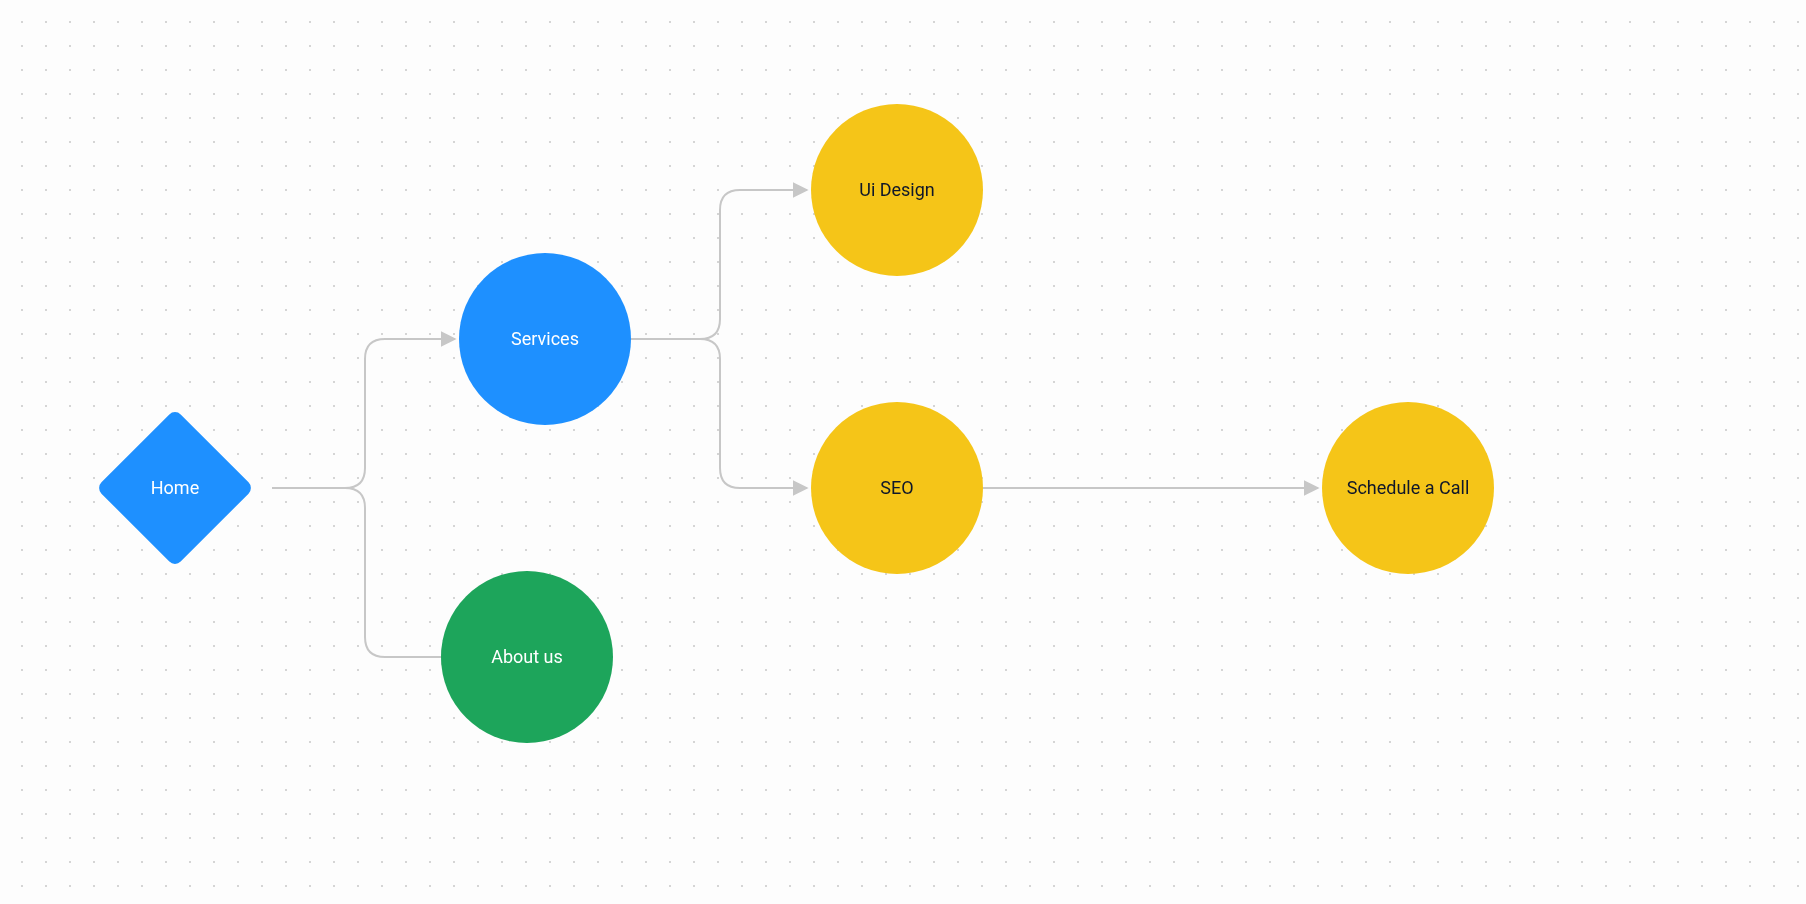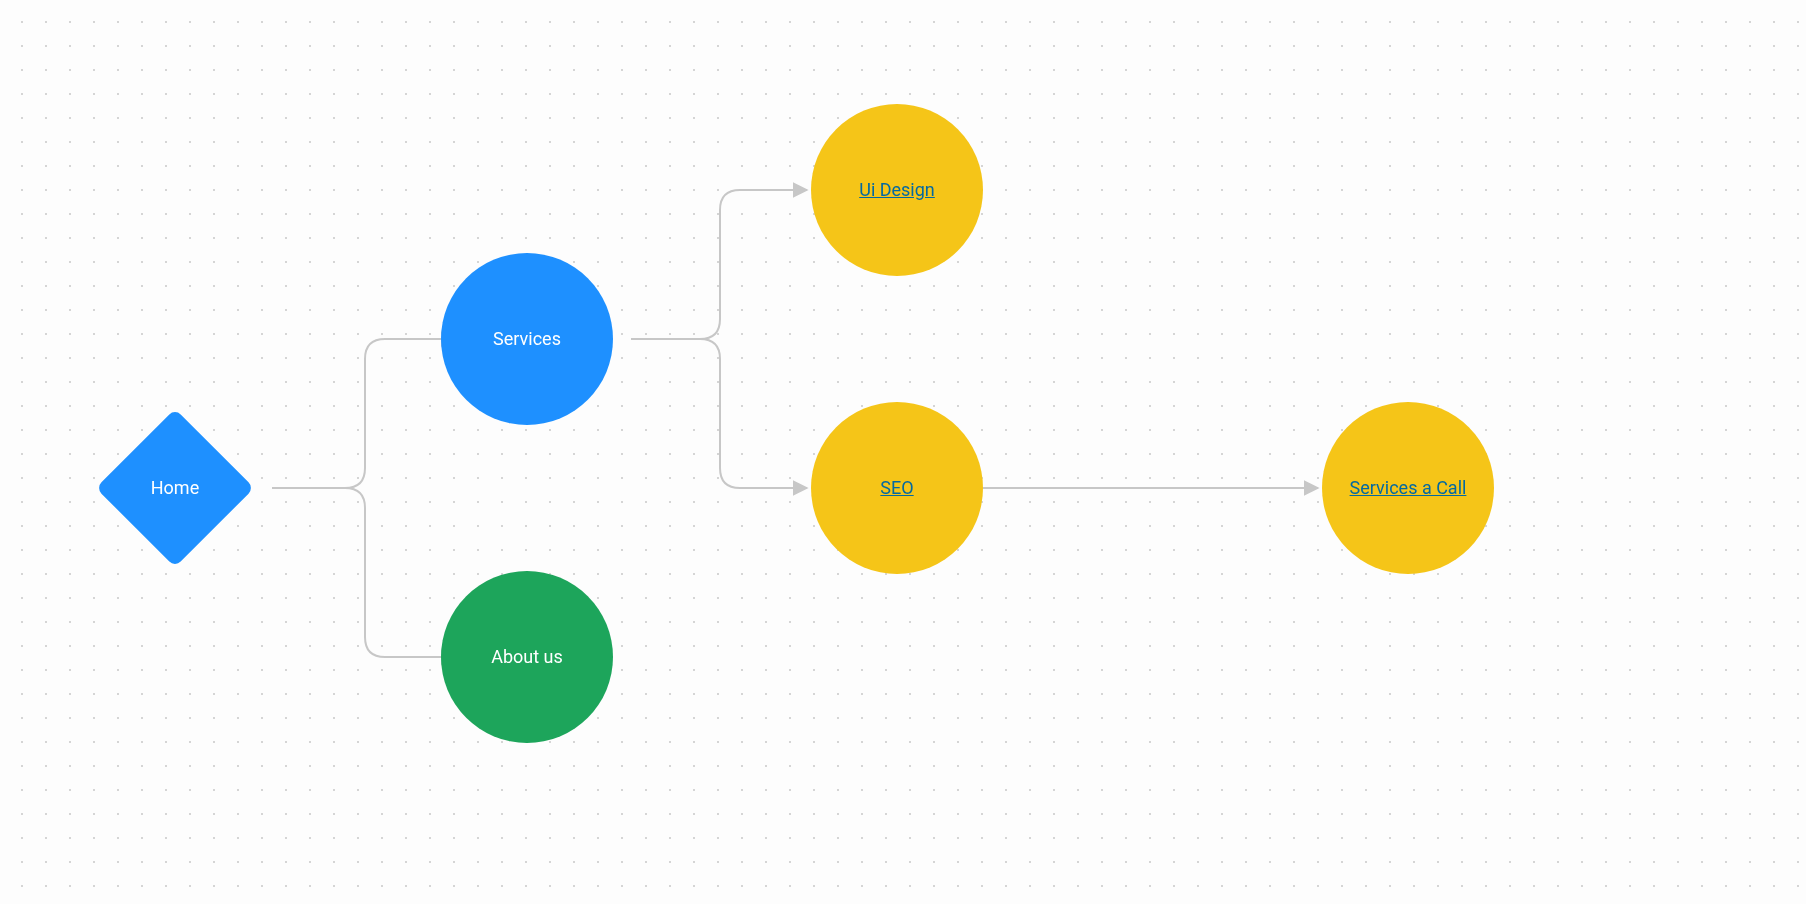--- a/index.html
+++ b/index.html
@@ -45,22 +45,21 @@
       border-radius: 8px;
     }
     .diamond span {
       transform: rotate(-45deg);
       display: block;
     }
     .circle {
       border-radius: 50%;
     }
     .label-dark {
-      color: #0369a1;
-      text-decoration: underline;
+      color: #0f172a;
     }
     .label-white {
       color: #fff;
     }
     .node span {
       padding: 6px;
       line-height: 1.25;
     }
   </style>
 </head>
@@ -83,33 +82,33 @@
 
     <path d="M 631 339 L 700 339 Q 720 339 720 359 L 720 468 Q 720 488 740 488 L 807 488" fill="none" stroke="#C7C7C7" stroke-width="2" marker-end="url(#arrow)"></path>
 
     <path d="M 983 488 L 1318 488" fill="none" stroke="#C7C7C7" stroke-width="2" marker-end="url(#arrow)"></path>
   </svg>
 
   <div class="node diamond" style="left:119px; top:432px; width:112px; height:112px; background:#1E90FF;">
     <span class="label-white">Home</span>
   </div>
 
-  <div class="node circle" style="left:441px; top:253px; width:172px; height:172px; background:#1E90FF;">
+  <div class="node circle" style="left:459px; top:253px; width:172px; height:172px; background:#1E90FF;">
     <span class="label-white">Services</span>
   </div>
 
   <div class="node circle" style="left:441px; top:571px; width:172px; height:172px; background:#1DA55B;">
     <span class="label-white">About us</span>
   </div>
 
   <div class="node circle" style="left:811px; top:104px; width:172px; height:172px; background:#F5C518;">
     <span class="label-dark">Ui Design</span>
   </div>
 
   <div class="node circle" style="left:811px; top:402px; width:172px; height:172px; background:#F5C518;">
     <span class="label-dark">SEO</span>
   </div>
 
   <div class="node circle" style="left:1322px; top:402px; width:172px; height:172px; background:#F5C518;">
-    <span class="label-dark">Services a Call</span>
+    <span class="label-dark">Schedule a Call</span>
   </div>
 
 </div>
 
 </body></html>

